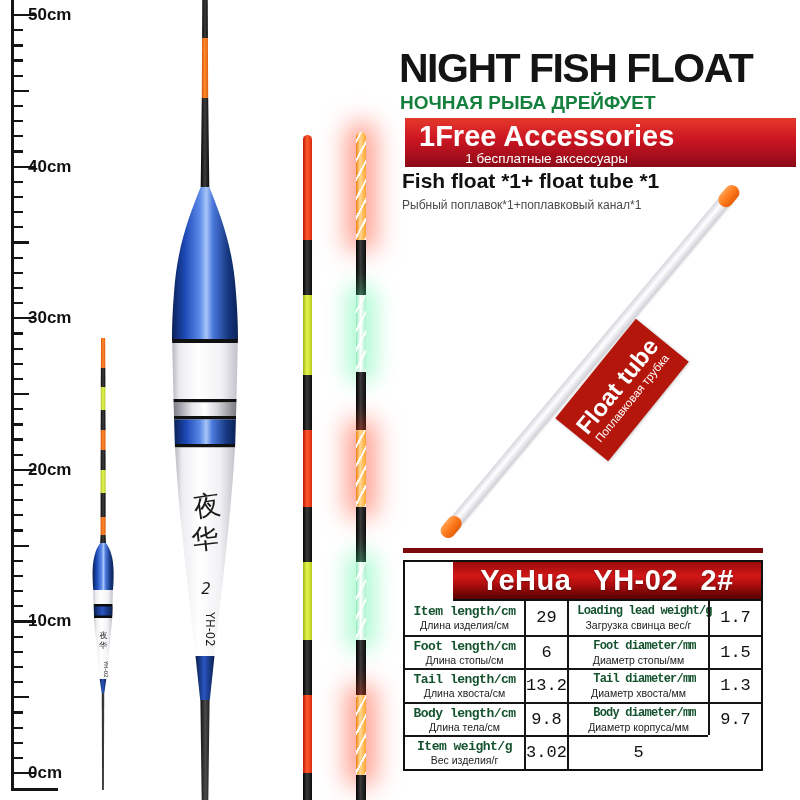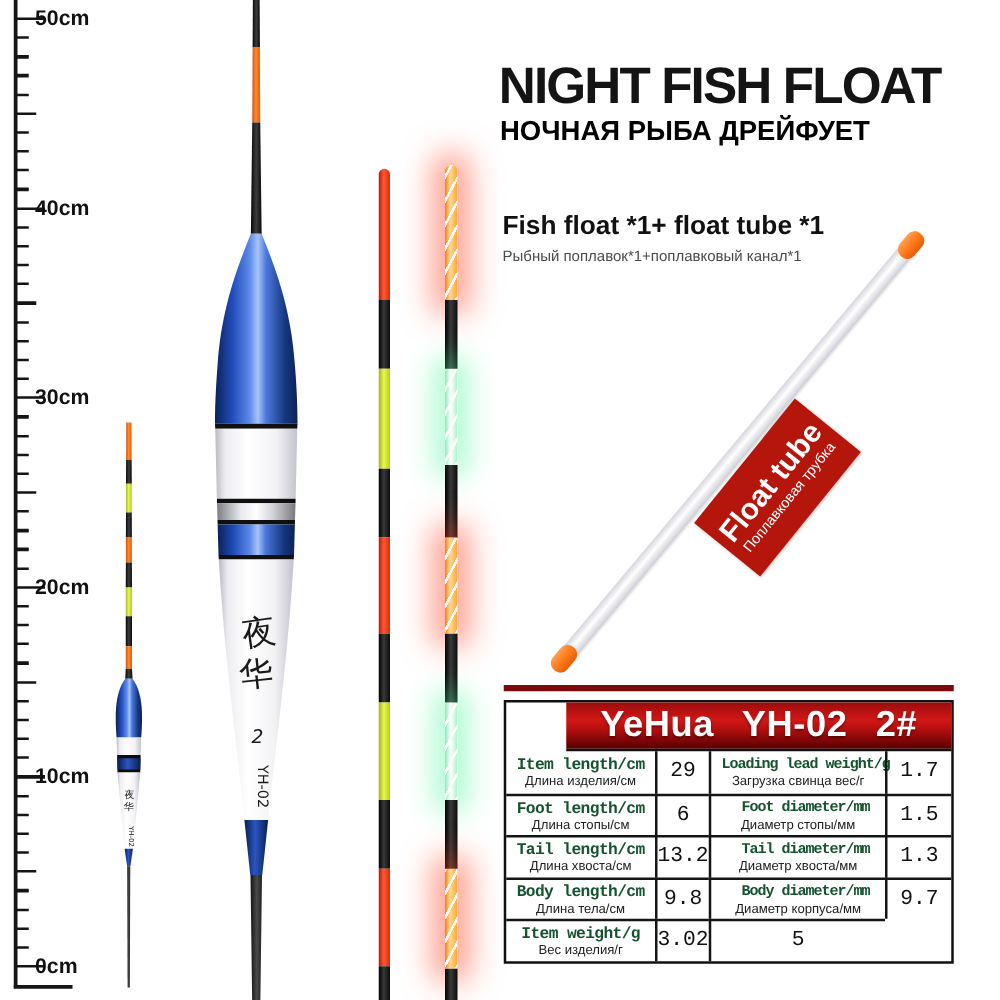--- a/index.html
+++ b/index.html
@@ -46,21 +46,21 @@
   .tube-label{position:absolute;left:558px;top:356px;width:128px;height:68px;
       transform:rotate(-51deg);background:#b5160b;color:#fff;display:flex;
       flex-direction:column;align-items:center;justify-content:center;
       box-shadow:0 1px 3px rgba(0,0,0,.25);}
   .tube-label .l1{font-size:24px;font-weight:bold;line-height:26px;}
   .tube-label .l2{font-size:11.5px;line-height:13px;}
 
   
   .main-title{left:399px;top:45px;font-size:41px;font-weight:bold;letter-spacing:-1.5px;
       color:#141414;white-space:nowrap;}
-  .sub-title{left:400px;top:92px;font-size:22px;font-weight:bold;color:#000000;}
+  .sub-title{left:400px;top:92px;font-size:19px;font-weight:bold;color:#15803d;}
   .banner{left:405px;top:118px;width:391px;height:49px;
       background:linear-gradient(180deg,#e5392b 0%,#cb1522 45%,#8c0a18 100%);}
   .banner-inner{display:inline-block;margin:2px 0 0 14px;text-align:center;color:#fff;}
   .banner-inner .b1{font-size:29px;font-weight:bold;line-height:32px;}
   .banner-inner .b2{font-size:13.5px;line-height:14px;}
   .inc-1{left:402px;top:169px;font-size:21px;font-weight:bold;color:#111;}
   .inc-2{left:402px;top:198px;font-size:12px;color:#4a4a4a;}
 
   
   .accent-bar{left:403px;top:548px;width:360px;height:5px;background:#7c0a0a;}
@@ -277,20 +277,26 @@
     <div class="cap left"></div>
   </div>
   <div class="tube-label">
     <div class="l1">Float tube</div>
     <div class="l2">Поплавковая трубка</div>
   </div>
 
   <div class="abs main-title">NIGHT FISH FLOAT</div>
   <div class="abs sub-title">НОЧНАЯ РЫБА ДРЕЙФУЕТ</div>
 
+  <div class="abs banner">
+    <div class="banner-inner">
+      <div class="b1">1Free Accessories</div>
+      <div class="b2">1 бесплатные аксессуары</div>
+    </div>
+  </div>
 
   <div class="abs inc-1">Fish float *1+ float tube *1</div>
   <div class="abs inc-2">Рыбный поплавок*1+поплавковый канал*1</div>
 
   <div class="abs accent-bar"></div>
   <div class="abs spec-table">
     <div class="spec-header">YeHua YH-02 2#</div>
     <div class="spec-grid">
 
       <div class="sg-cell">

